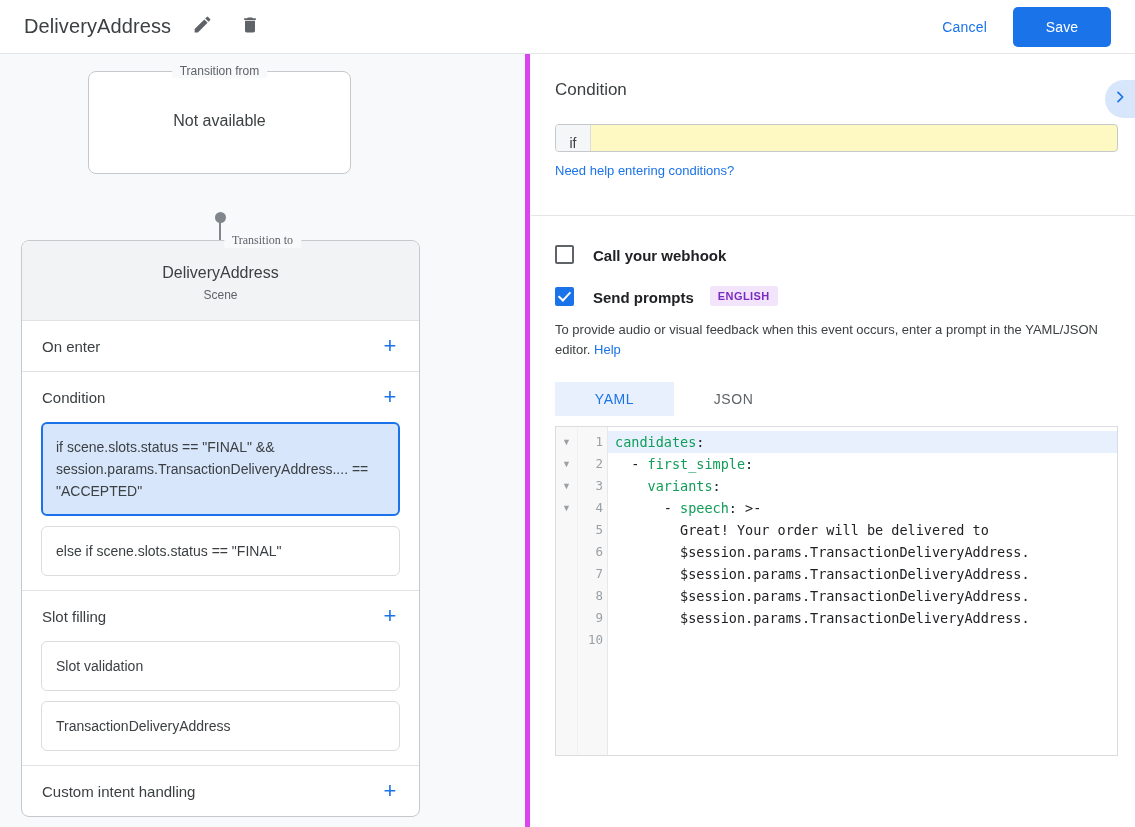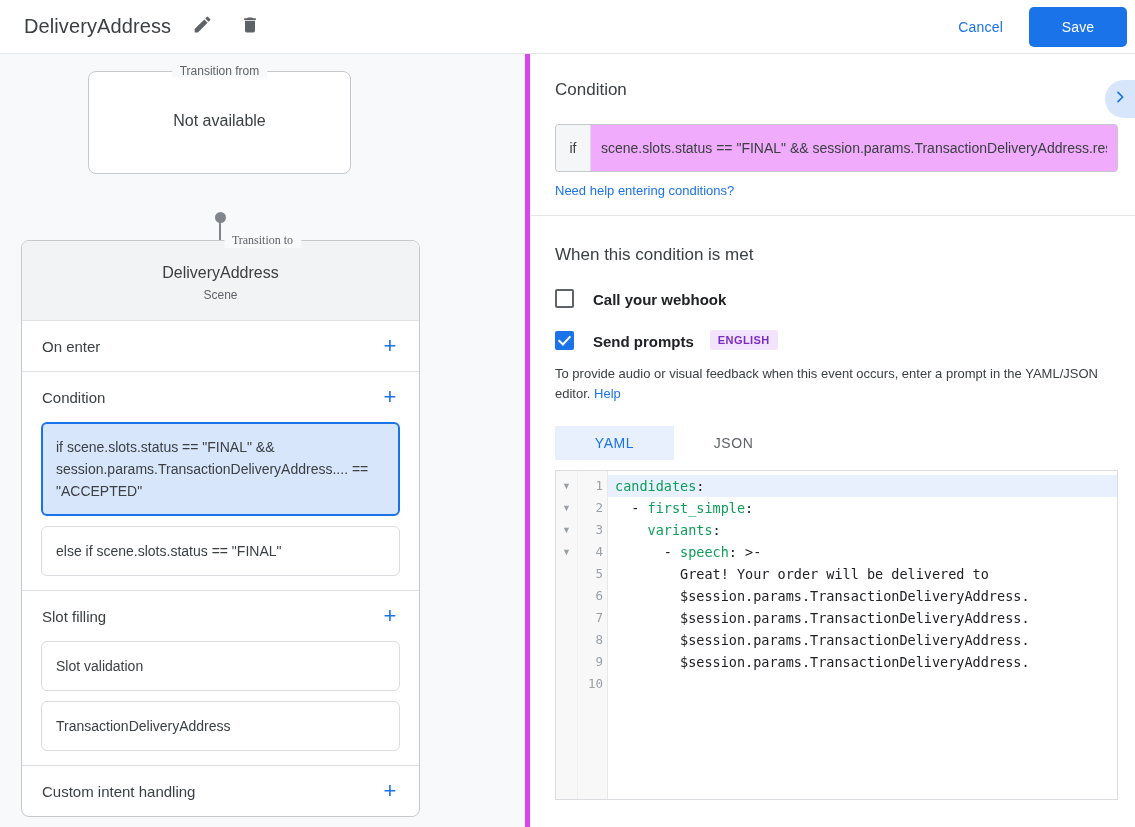--- a/index.html
+++ b/index.html
@@ -39,21 +39,21 @@
   .btn-cancel {
     font-size: 14px; font-weight: 500;
     color: #1a73e8;
     background: none; border: none;
     padding: 9px 14px;
     border-radius: 4px;
     cursor: pointer;
     letter-spacing: .2px;
   }
   .btn-save {
-    margin-left: 12px; margin-right: 8px;
+    margin-left: 12px; margin-right: 24px;
     font-size: 14px; font-weight: 500;
     color: #ffffff;
     background: #1a73e8;
     border: none;
     padding: 0 24px;
     height: 40px;
     min-width: 98px;
     border-radius: 5px;
     cursor: pointer;
     letter-spacing: .2px;
@@ -225,25 +225,26 @@
     height: 162px;
   }
   .r-h1 {
     font-size: 17px;
     color: #3c4043;
     margin-bottom: 24px;
   }
   .cond-input-row {
     display: flex;
     width: 563px;
-    height: 48px;
+    height: 28px;
     border: 1px solid #c6c9cc;
     border-radius: 4px;
     overflow: hidden;
-    background: #f0abfc;
+    background: #fef9c3;
+    flex-direction: column;
   }
   .cond-if {
     width: 35px;
     flex: 0 0 35px;
     background: #f5f6f7;
     border-right: 1px solid #dadce0;
     display: flex; align-items: center; justify-content: center;
     font-size: 14px;
     color: #3c4043;
   }
@@ -514,21 +515,20 @@
       <div class="chevron-pill">
         <span>
           <svg width="16" height="16" viewBox="0 0 24 24" fill="none" stroke="#1a73e8" stroke-width="2.6" stroke-linecap="round" stroke-linejoin="round">
             <polyline points="9 5 16 12 9 19"></polyline>
           </svg>
         </span>
       </div>
     </div>
 
     <div class="met-block">
-      <div class="r-h1">When this condition is met</div>
 
       <div class="chk-row">
         <div class="chk"></div>
         <div class="chk-label">Call your webhook</div>
       </div>
 
       <div class="chk-row">
         <div class="chk on"></div>
         <div class="chk-label">Send prompts</div>
         <div class="badge">ENGLISH</div>

